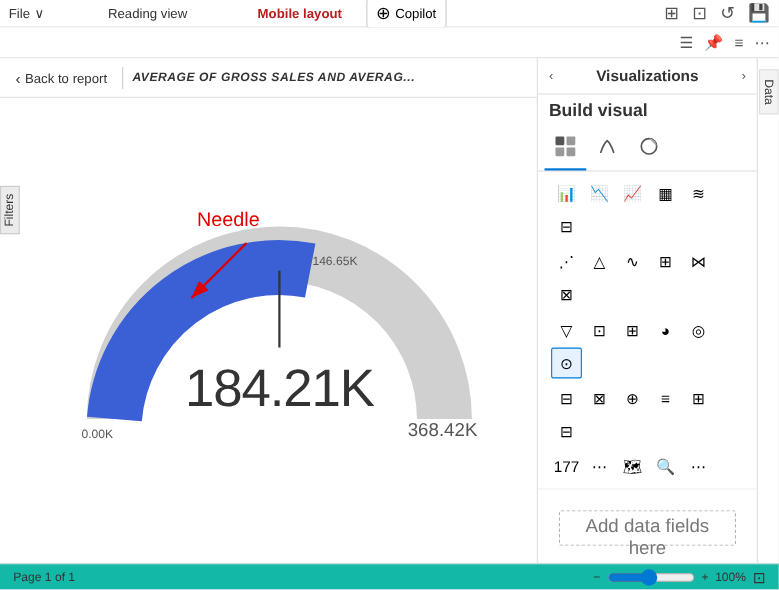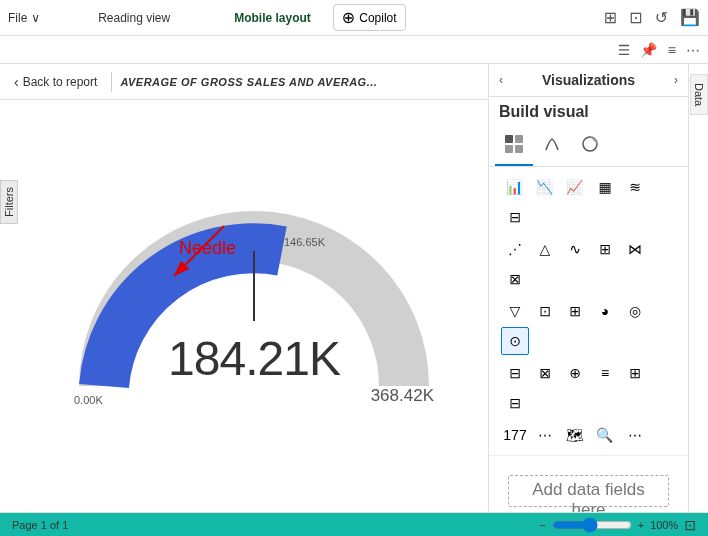--- a/index.html
+++ b/index.html
@@ -1,21 +1,21 @@
 <!DOCTYPE html>
 <html><head>
   <meta charset="utf-8">
   <style>
     * { box-sizing: border-box; margin: 0; padding: 0; }
     body { font-family: 'Segoe UI', Arial, sans-serif; font-size: 12px; background: #f3f3f3; width: 708px; height: 536px; overflow: hidden; display: flex; flex-direction: column; }
 
     
     .menu-bar {
       display: flex; align-items: center; background: white; padding: 4px 8px; gap: 16px;
-      border-bottom: 1px solid #e0e0e0; height: 36px; flex-shrink: 0;
+      border-bottom: 1px solid #e0e0e0; height: 25px; flex-shrink: 0;
     }
     .menu-item { font-size: 12px; color: #333; cursor: pointer; padding: 4px 6px; margin-left: 36px; }
     .menu-brand { display: flex; align-items: center; gap: 4px; font-size: 12px; color: #333; }
     .copilot-btn {
       display: flex; align-items: center; gap: 4px; border: 1px solid #ccc; border-radius: 4px;
       padding: 3px 8px; font-size: 12px; cursor: pointer; background: white;
     }
     .menu-icons { display: flex; gap: 12px; align-items: center; margin-left: auto; }
     .menu-icon { font-size: 16px; cursor: pointer; color: #555; }
 
@@ -147,21 +147,21 @@
   </style>
 </head>
 <body>
 
 <div class="menu-bar">
   <div class="menu-brand">
     <span>File</span>
     <span>∨</span>
   </div>
   <span class="menu-item">Reading view</span>
-  <span class="menu-item" style="color:#14532d; font-weight:600;">Mobile layout</span>
+  <span class="menu-item" style="color:#b91c1c; font-weight:600;">Mobile layout</span>
   <div class="copilot-btn">
     <span style="font-size:16px;">⊕</span>
     <span>Copilot</span>
   </div>
   <div class="menu-icons">
     <span class="menu-icon">⊞</span>
     <span class="menu-icon">⊡</span>
     <span class="menu-icon">↺</span>
     <span class="menu-icon">💾</span>
   </div>
@@ -191,21 +191,21 @@
 
     <div class="chart-area">
 
       <div style="position:absolute; left:0; top:80px; z-index:10;">
         <div class="filters-text">Filters</div>
       </div>
 
       <div class="gauge-container" style="margin-left:20px;">
 
         
-        <div style="position:absolute; top:28px; left:115px;margin-top:44px;">
+        <div style="position:absolute; top:28px; left:115px;">
           <span style="font-size:18px; color:#e00000; font-weight:400;">Needle</span>
         </div>
 
         
         <svg style="position:absolute; top:50px; left:90px; width:90px; height:80px;">
           <defs>
             <marker id="arrowhead" markerWidth="8" markerHeight="6" refX="8" refY="3" orient="auto">
               <polygon points="0 0, 8 3, 0 6" fill="#e00000"></polygon>
             </marker>
           </defs>

